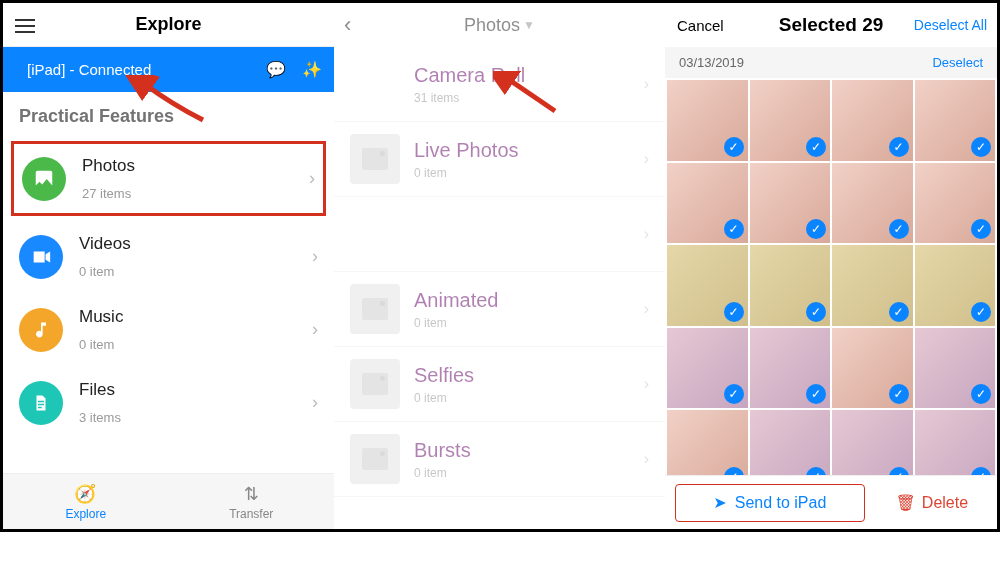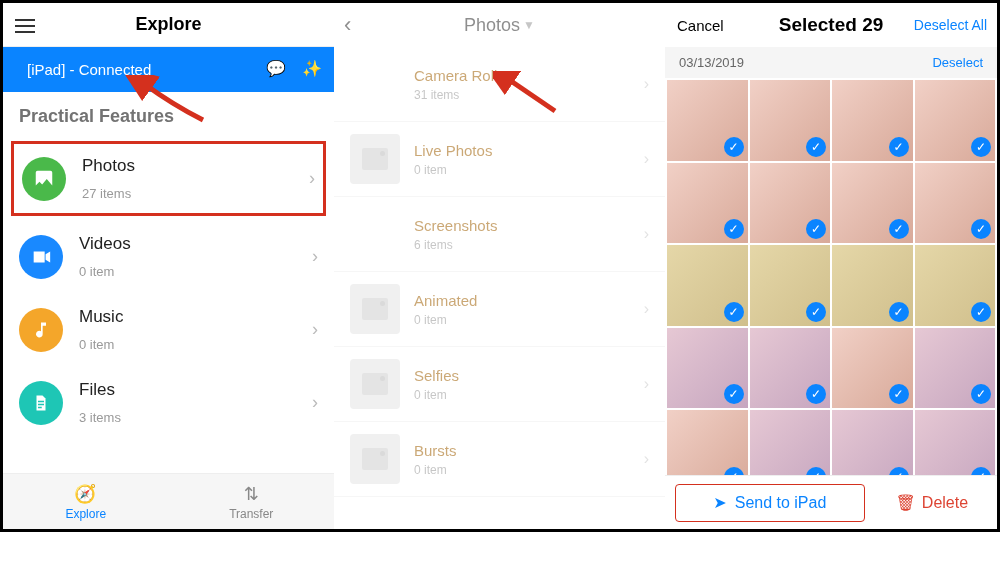--- a/index.html
+++ b/index.html
@@ -9,21 +9,21 @@
   .panel-left { width: 333px; }
   .panel-mid { width: 333px; opacity: 0.55; }
   .panel-right { width: 334px; }
 
   
   .header { height: 44px; display: flex; align-items: center; justify-content: center; position: relative; border-bottom: 1px solid #eee; }
   .header .title { font-size: 18px; font-weight: 600; }
   .hamburger { position: absolute; left: 12px; top: 12px; }
   .hamburger div { width: 20px; height: 2px; background: #333; margin: 4px 0; }
 
-  .conn-banner { background: #0a84ff; color: #fff; display: flex; align-items: flex-end; padding: 14px 14px; gap: 10px; position: relative; }
+  .conn-banner { background: #0a84ff; color: #fff; display: flex; align-items: center; padding: 14px 14px; gap: 10px; position: relative; }
   .conn-banner .apple { font-size: 17px; }
   .conn-banner .txt { font-size: 15px; }
   .conn-icons { position: absolute; right: 12px; display: flex; gap: 16px; font-size: 16px; }
 
   .section-title { font-size: 18px; font-weight: 600; padding: 14px 16px 10px; color: #737373; }
 
   .feature-list { display: flex; flex-direction: column; }
   .feature-item { display: flex; align-items: center; padding: 14px 16px; gap: 16px; position: relative; }
   .feature-item .chev { margin-left: auto; color: #bbb; font-size: 18px; }
   .feature-item.selected { border: 3px solid #d4301e; margin: 4px 8px; padding: 12px 8px; }
@@ -47,21 +47,21 @@
   .mid-header .title { font-size: 18px; font-weight: 500; color: #333; }
   .mid-header .drop { color: #999; font-size: 12px; margin-left: 3px; }
 
   .album-list { display: flex; flex-direction: column; }
   .album-item { display: flex; align-items: center; padding: 12px 16px; gap: 14px; border-bottom: 1px solid #f0f0f0; }
   .album-thumb { width: 50px; height: 50px; background: #e4e4e4; border-radius: 4px; display: flex; align-items: center; justify-content: center; }
   .album-thumb.collage { display: grid; grid-template-columns: repeat(3, 1fr); grid-template-rows: repeat(3,1fr); gap: 1px; background: #fff; }
   .album-thumb.collage div { background: linear-gradient(45deg,#e7b,#bde); }
   .album-thumb .ph { width: 26px; height: 22px; background: #cfcfcf; border-radius: 2px; position: relative; }
   .album-thumb .ph::after { content: ""; position: absolute; top: 3px; right: 3px; width: 5px; height: 5px; border-radius: 50%; background: #bcbcbc; }
-  .atext .lbl { font-size: 15px; color: #a16207; }
+  .atext .lbl { font-size: 20px; color: #701a75; }
   .atext .sub { font-size: 12px; color: #999; margin-top: 4px; }
   .album-item .chev { margin-left: auto; color: #ccc; font-size: 16px; }
 
   
   .r-header { height: 44px; display: flex; align-items: center; justify-content: center; position: relative; }
   .r-header .cancel { position: absolute; left: 12px; color: #000000; font-size: 15px; }
   .r-header .title { font-size: 19px; font-weight: 600; }
   .r-header .deselect { position: absolute; right: 10px; color: #0a84ff; font-size: 14px; }
 
   .date-row { display: flex; justify-content: space-between; padding: 8px 14px; font-size: 13px; background: #f5f5f5; }
@@ -228,24 +228,20 @@
         <div class="album-thumb collage">
             <div></div>
             <div></div>
             <div></div>
             <div></div>
             <div></div>
             <div></div>
             <div></div>
             <div></div>
             <div></div>
-          </div>
-        <div class="atext">
-            <div class="lbl">Screenshots</div>
-            <div class="sub">6 items</div>
           </div>
         <span class="chev">›</span>
       </div>
       <div class="album-item">
         <div class="album-thumb">
             <div class="ph"></div>
           </div>
         <div class="atext">
             <div class="lbl">Animated</div>
             <div class="sub">0 item</div>

